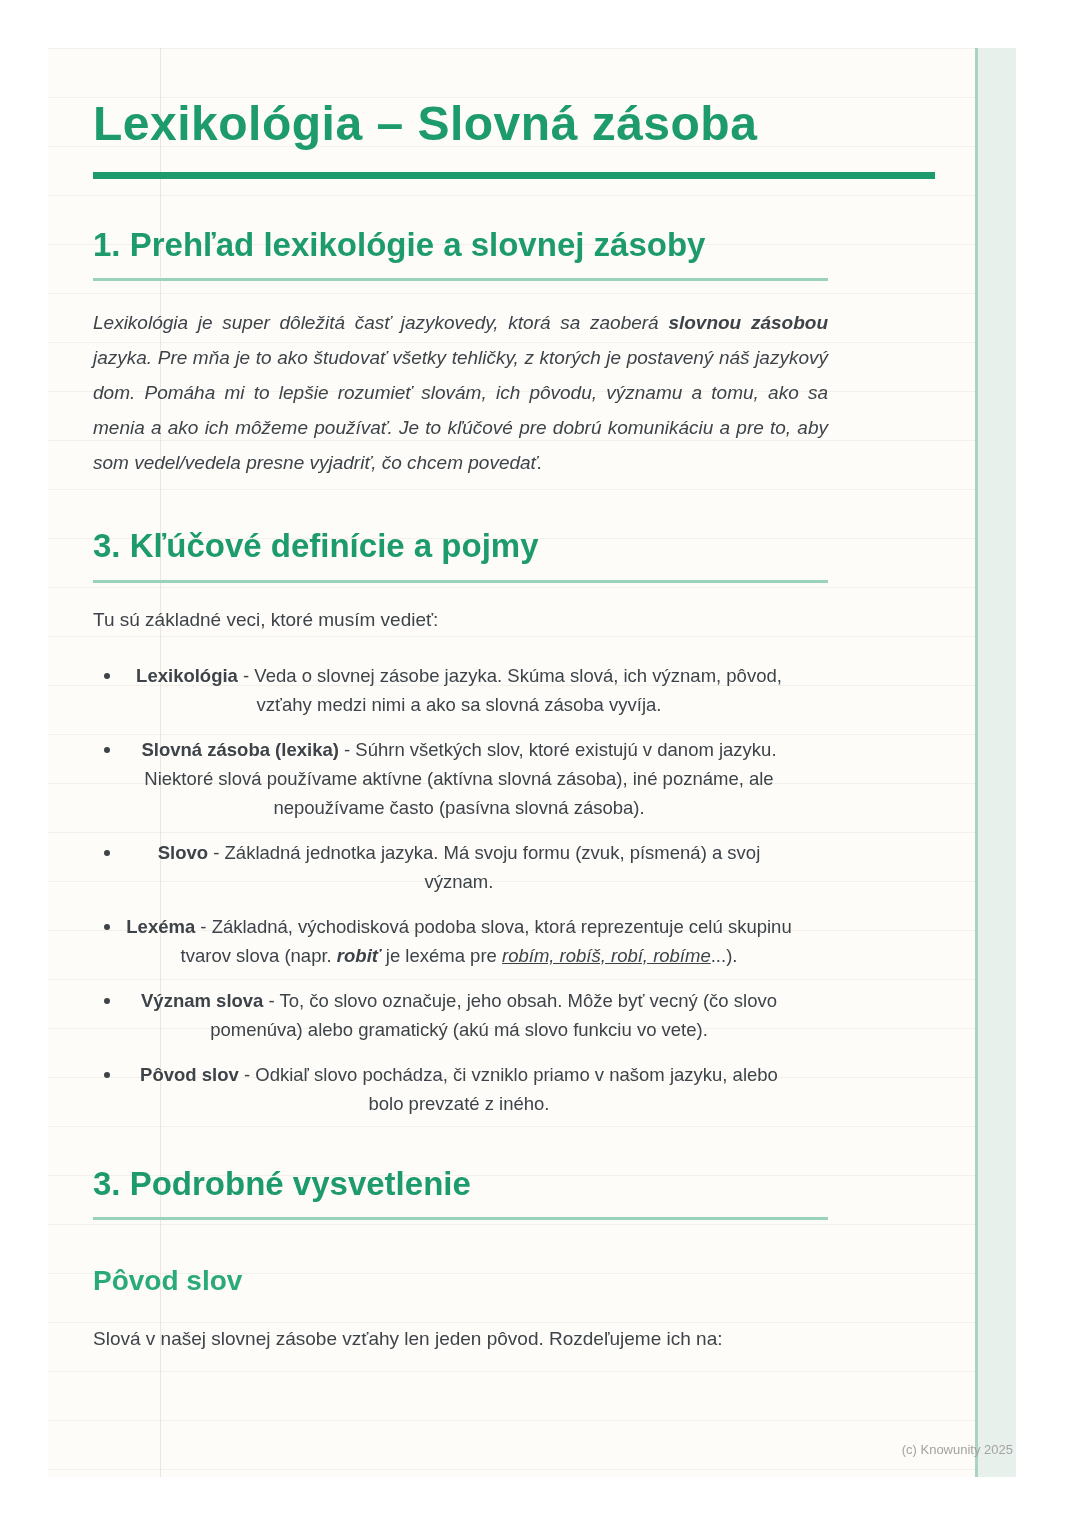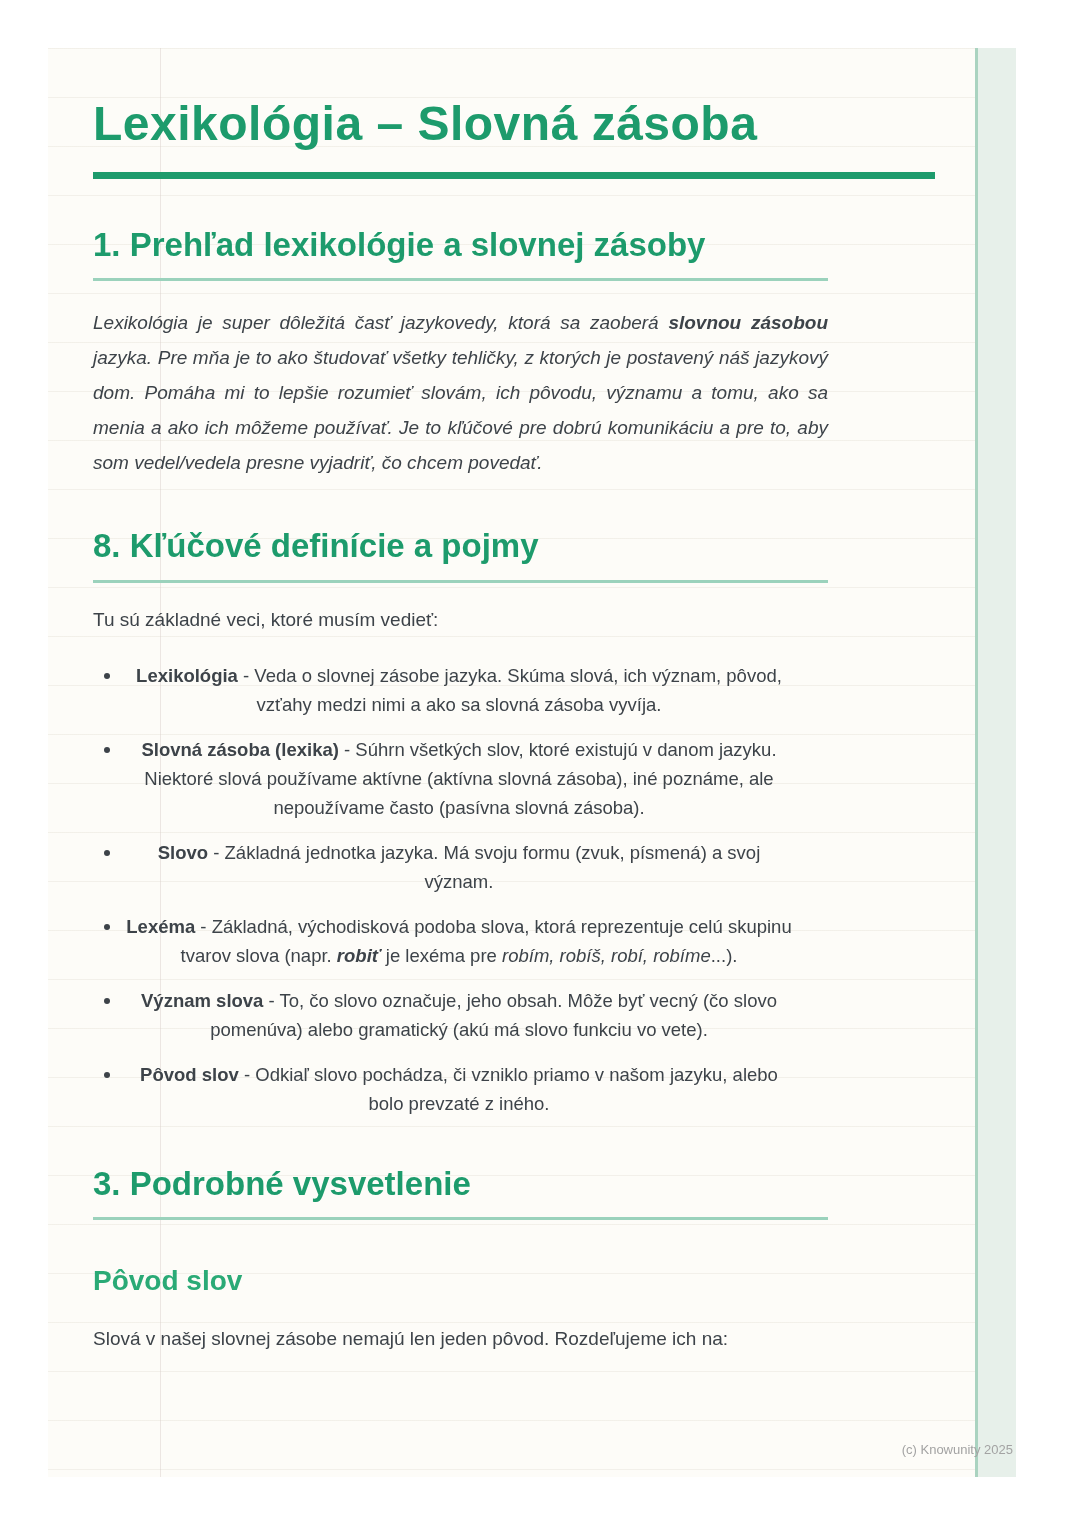--- a/index.html
+++ b/index.html
@@ -152,34 +152,34 @@
     <div class="stripe"></div>
 
     <div class="content">
       <h1>Lexikológia – Slovná zásoba</h1>
       <div class="h1-rule"></div>
 
       <h2>1. Prehľad lexikológie a slovnej zásoby</h2>
       <div class="h2-rule"></div>
       <p class="body justified"><span>Lexikológia je super dôležitá časť jazykovedy, ktorá sa zaoberá </span><span style="font-weight: 700;">slovnou zásobou</span><span> jazyka. Pre mňa je to ako študovať všetky tehličky, z ktorých je postavený náš jazykový dom. Pomáha mi to lepšie rozumieť slovám, ich pôvodu, významu a tomu, ako sa menia a ako ich môžeme používať. Je to kľúčové pre dobrú komunikáciu a pre to, aby som vedel/vedela presne vyjadriť, čo chcem povedať.</span></p>
 
-      <h2>8. Kľúčové definície a pojmy</h2>
+      <h2>3. Kľúčové definície a pojmy</h2>
       <div class="h2-rule"></div>
       <p class="intro">Tu sú základné veci, ktoré musím vedieť:</p>
 
       <ul class="defs">
         <li><span style="font-weight: 700;">Lexikológia</span><span> - Veda o slovnej zásobe jazyka. Skúma slová, ich význam, pôvod, vzťahy medzi nimi a ako sa slovná zásoba vyvíja.</span></li>
         <li><span style="font-weight: 700;">Slovná zásoba (lexika)</span><span> - Súhrn všetkých slov, ktoré existujú v danom jazyku. Niektoré slová používame aktívne (aktívna slovná zásoba), iné poznáme, ale nepoužívame často (pasívna slovná zásoba).</span></li>
         <li><span style="font-weight: 700;">Slovo</span><span> - Základná jednotka jazyka. Má svoju formu (zvuk, písmená) a svoj význam.</span></li>
-        <li><span style="font-weight: 700;">Lexéma</span><span> - Základná, východisková podoba slova, ktorá reprezentuje celú skupinu tvarov slova (napr. </span><span style="font-style: italic; font-weight: bold;">robiť</span><span> je lexéma pre </span><span style="font-style: italic;">robím, robíš, robí, robíme</span><span>...).</span></li>
+        <li><span style="font-weight: 700;">Lexéma</span><span> - Základná, východisková podoba slova, ktorá reprezentuje celú skupinu tvarov slova (napr. </span><span style="font-style: italic; font-weight: bold;">robiť</span><span> je lexéma pre </span><span style="font-style: italic; text-decoration: underline;">robím, robíš, robí, robíme</span><span>...).</span></li>
         <li><span style="font-weight: 700;">Význam slova</span><span> - To, čo slovo označuje, jeho obsah. Môže byť vecný (čo slovo pomenúva) alebo gramatický (akú má slovo funkciu vo vete).</span></li>
         <li><span style="font-weight: 700;">Pôvod slov</span><span> - Odkiaľ slovo pochádza, či vzniklo priamo v našom jazyku, alebo bolo prevzaté z iného.</span></li>
       </ul>
 
       <h2>3. Podrobné vysvetlenie</h2>
       <div class="h2-rule"></div>
       <h3>Pôvod slov</h3>
-      <p class="last">Slová v našej slovnej zásobe nemajú len jeden pôvod. Rozdeľujeme ich na:</p>
+      <p class="last">Slová v našej slovnej zásobe vzťahy len jeden pôvod. Rozdeľujeme ich na:</p>
     </div>
 
     <div class="footer">(c) Knowunity 2025</div>
   </div>
 </div>
 
 </body></html>

